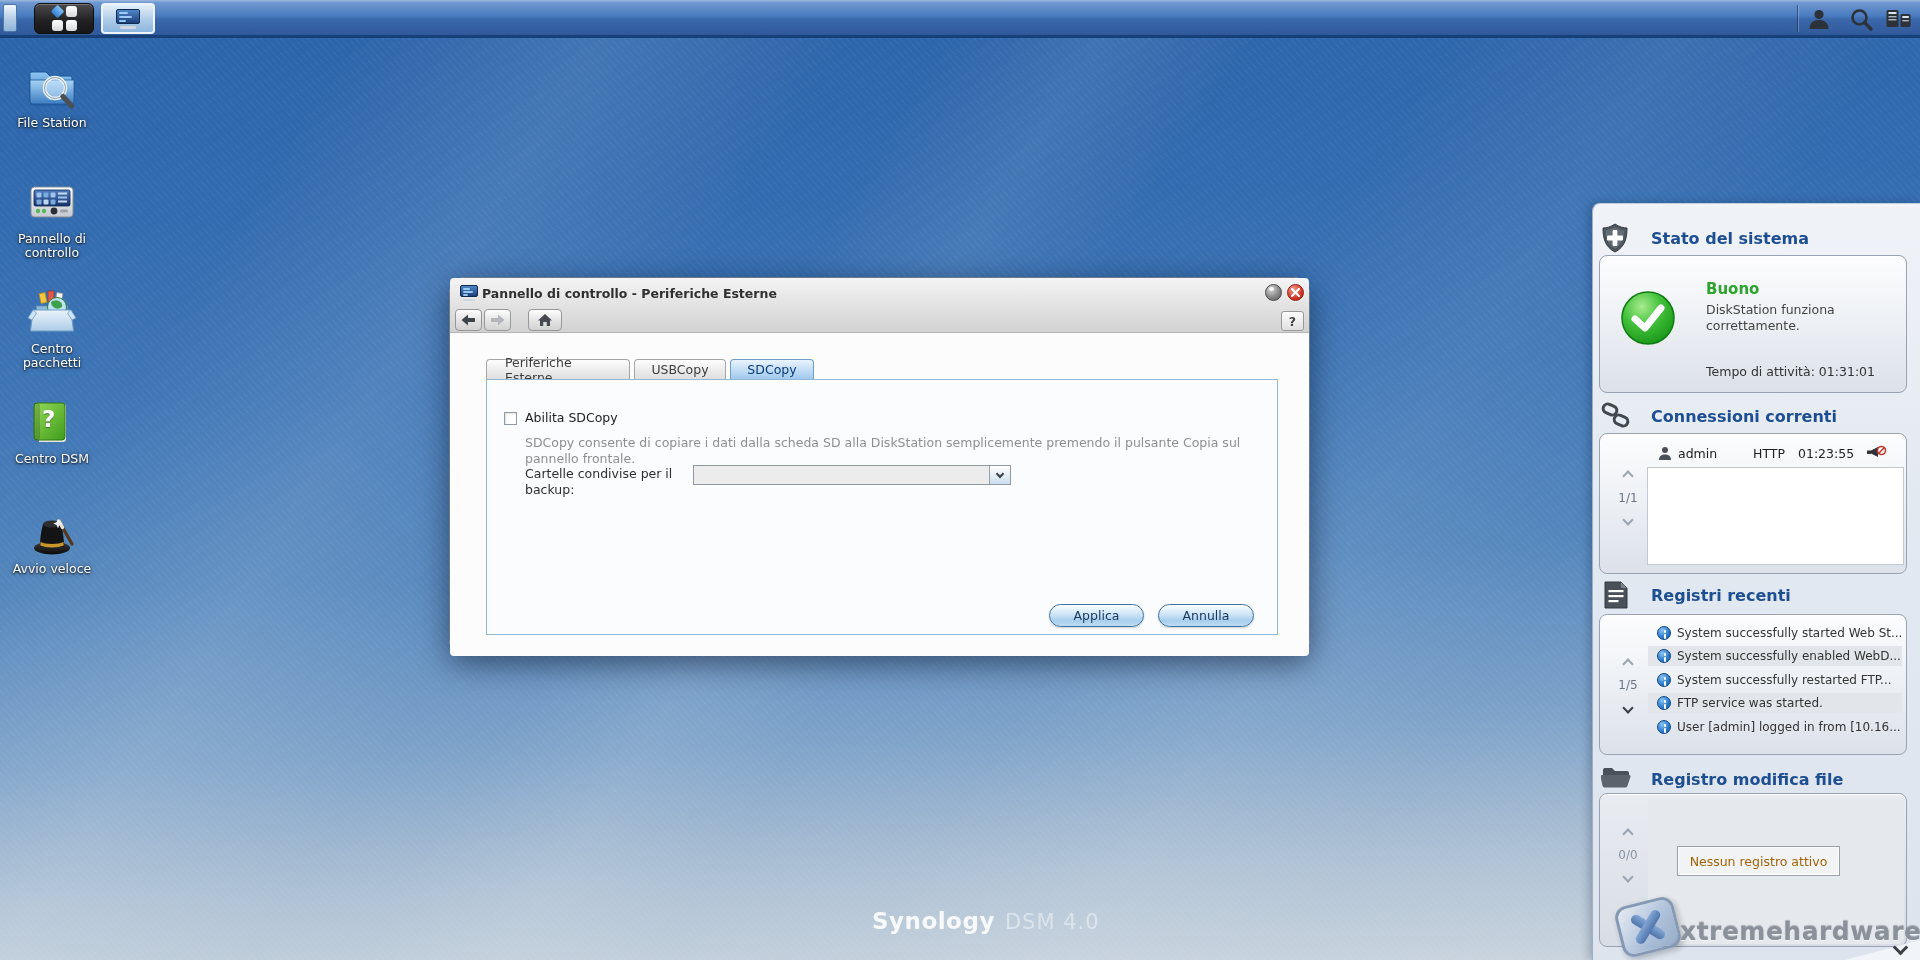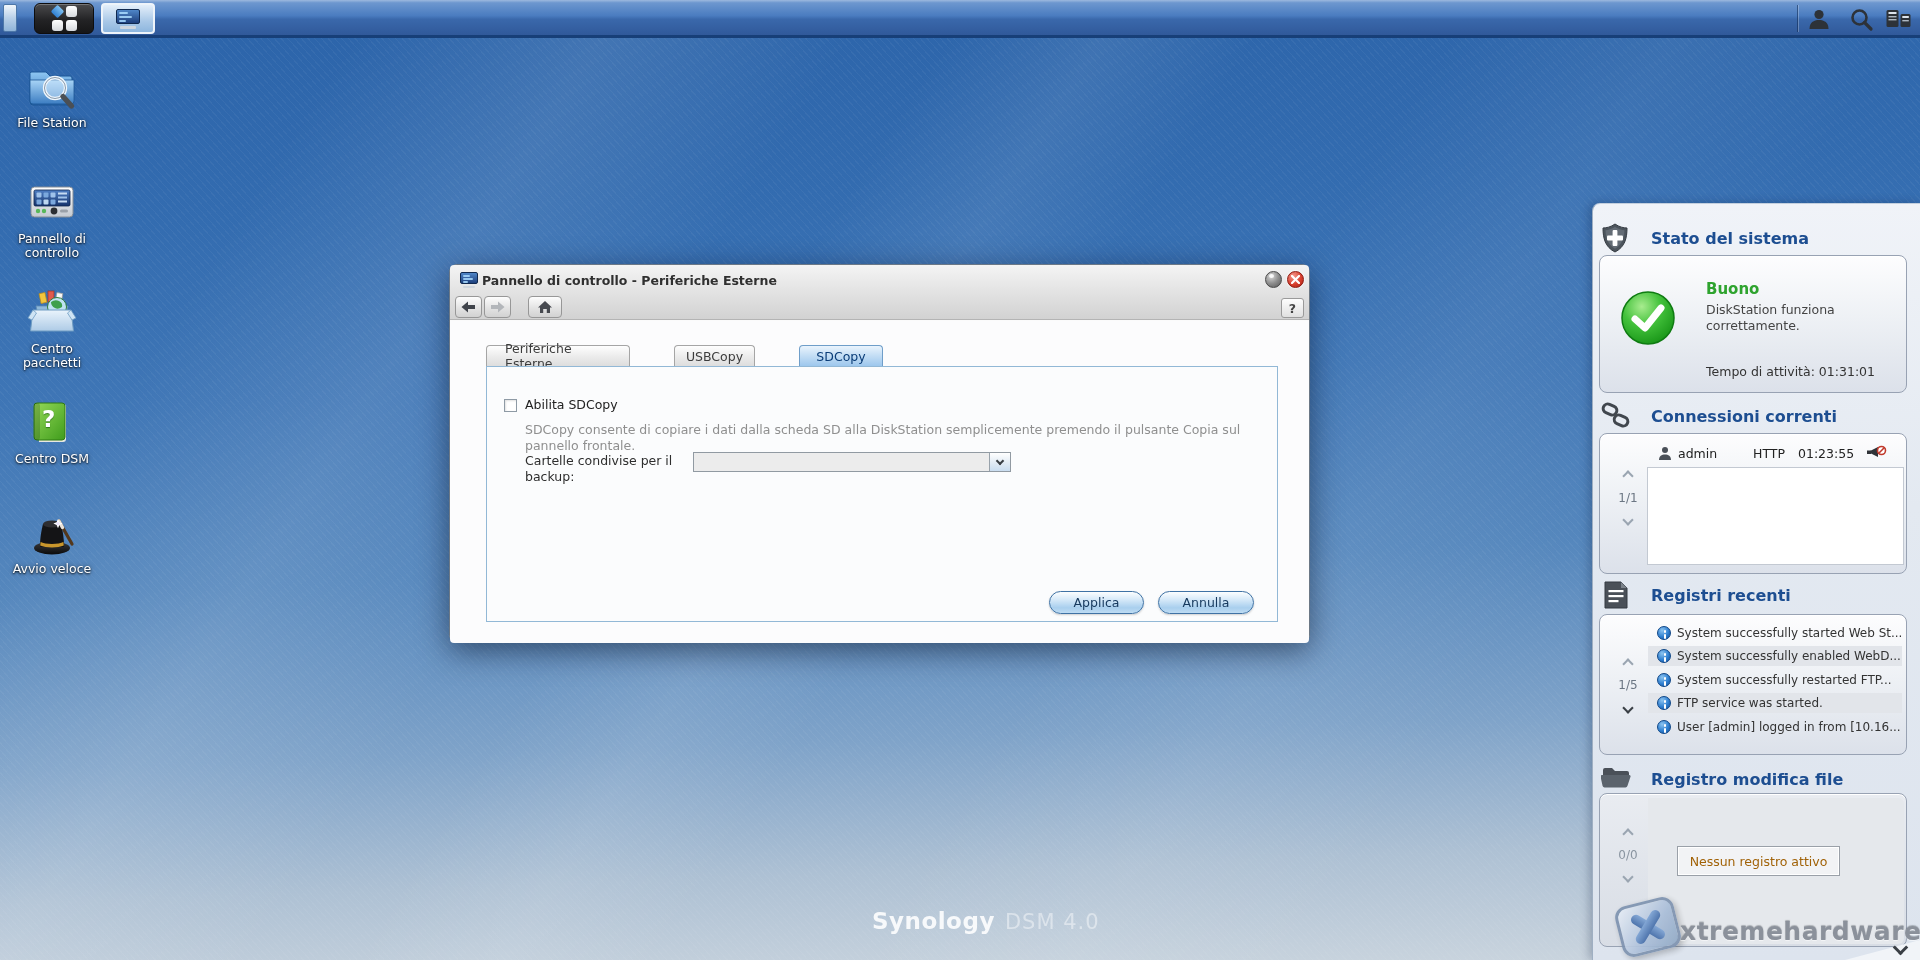--- a/index.html
+++ b/index.html
@@ -50,22 +50,22 @@
   .tb-divider { left:1797px; top:5px; width:1px; height:27px; background:rgba(15,40,80,.55); box-shadow:1px 0 0 rgba(255,255,255,.25); position:absolute; }
   .tb-icon { position:absolute; top:6px; width:28px; height:26px; display:flex; align-items:center; justify-content:center; cursor:pointer; }
 
   
   .dt-icon { position:absolute; left:0; width:104px; text-align:center; cursor:pointer; z-index:2; }
   .dt-icon .glyph { width:50px; height:50px; margin:0 auto; position:relative; }
   .dt-icon .lbl { margin:4px auto 0; width:92px; color:#fff; font-size:12.5px; line-height:1.12;
     text-shadow:0 1px 2px rgba(0,0,0,.85), 0 0 4px rgba(0,0,0,.5); }
 
   
-  .dialog { position:absolute; left:449px; top:264px; width:861px; height:379px; z-index:30;
-    background:#fbfbfb; border:1px solid #6b7886; border-radius:8px;
+  .dialog { position:absolute; left:449px; top:277px; width:861px; height:379px; z-index:30;
+    background:#fbfbfb; border:1px solid #6b7886; border-radius:16px;
     box-shadow:0 8px 30px rgba(0,10,30,.5); }
   .dlg-header { position:absolute; left:0; top:0; width:100%; height:55px;
     background:linear-gradient(180deg,#f4f4f4 0%,#e6e6e6 40%,#d2d2d2 100%);
     border-bottom:1px solid #b4b4b4; border-radius:4px 4px 0 0; }
   .dlg-title { position:absolute; left:32px; top:8px; font-weight:bold; font-size:12.5px; color:#303030; }
   .dlg-title-icon { position:absolute; left:10px; top:7px; }
   .sphere-btn { position:absolute; left:815px; top:6px; width:17px; height:17px; border-radius:50%;
     background:radial-gradient(circle at 35% 28%, #d9d9d9, #8e8e8e 50%, #5c5c5c 95%);
     border:1px solid #4a4a4a; cursor:pointer; }
   .sphere-btn::after { content:""; position:absolute; left:3px; top:2px; width:5px; height:4px; border-radius:50%;
@@ -75,21 +75,21 @@
     border:1px solid #8e1a10; box-shadow:0 0 0 1px rgba(255,255,255,.5); cursor:pointer;
     display:flex; align-items:center; justify-content:center; }
   .nav-btn { position:absolute; top:31px; width:27px; height:22px; border-radius:4px;
     background:linear-gradient(180deg,#fdfdfd,#e3e3e3 55%,#d2d2d2); border:1px solid #979797;
     display:flex; align-items:center; justify-content:center; cursor:pointer; }
   .help-btn { position:absolute; left:831px; top:33px; width:23px; height:20px; border-radius:3px;
     background:linear-gradient(180deg,#fdfdfd,#e0e0e0); border:1px solid #9a9a9a;
     display:flex; align-items:center; justify-content:center; font-weight:bold; color:#444; cursor:pointer; }
   .dlg-content { position:absolute; left:0; top:56px; width:859px; height:322px; background:#fcfcfd; border-radius:0 0 4px 4px; }
 
-  .tabs { position:absolute; left:36px; top:24px; display:flex; align-items:flex-start; height:22px;gap:40px; }
+  .tabs { position:absolute; left:36px; top:24px; display:flex; align-items:center; height:22px; }
   .tab { height:21px; padding:0 18px; display:flex; align-items:center; justify-content:center;
     border:1px solid #a5a5a5; border-bottom:none; border-radius:4px 4px 0 0; margin-right:4px;
     background:linear-gradient(180deg,#fefefe,#e9e9e9 60%,#dddddd); color:#3c3c3c; cursor:pointer; }
   .tab.active { background:linear-gradient(180deg,#eaf4fd 0%,#c6dff5 45%,#9dc7ed 100%);
     border-color:#6f9ec9; color:#0a3c77; font-weight:normal; }
 
   .tab-panel { position:absolute; left:36px; top:45px; width:792px; height:256px;
     border:1px solid #92b8d6; background:#fbfcfd; }
   .checkbox { position:absolute; left:17px; top:32px; width:13px; height:13px; background:#fff;
     border:1px solid #8e9aa5; box-shadow:inset 1px 1px 2px rgba(0,0,0,.12); cursor:pointer; }
@@ -367,21 +367,21 @@
       <svg width="16" height="14" viewBox="0 0 16 14">
         <path d="M1,7.5 L8,1 L15,7.5 L13,7.5 L13,13 L9.8,13 L9.8,9 L6.2,9 L6.2,13 L3,13 L3,7.5 Z" fill="#46494f"></path>
       </svg>
     </div>
     <div class="help-btn">?</div>
   </div>
 
   <div class="dlg-content">
     <div class="tabs">
       <div class="tab" style="width:144px;">Periferiche Esterne</div>
-      <div class="tab" style="width:81px;">USBCopy</div>
+      <div class="tab" style="width:92px;">USBCopy</div>
       <div class="tab active" style="width:84px;">SDCopy</div>
     </div>
 
     <div class="tab-panel">
       <div class="checkbox"></div>
       <div class="cb-label">Abilita SDCopy</div>
       <div class="panel-desc">SDCopy consente di copiare i dati dalla scheda SD alla DiskStation semplicemente premendo il pulsante Copia sul pannello frontale.</div>
       <div class="field-label">Cartelle condivise per il backup:</div>
       <div class="dropdown">
         <span class="dd-value"></span>

